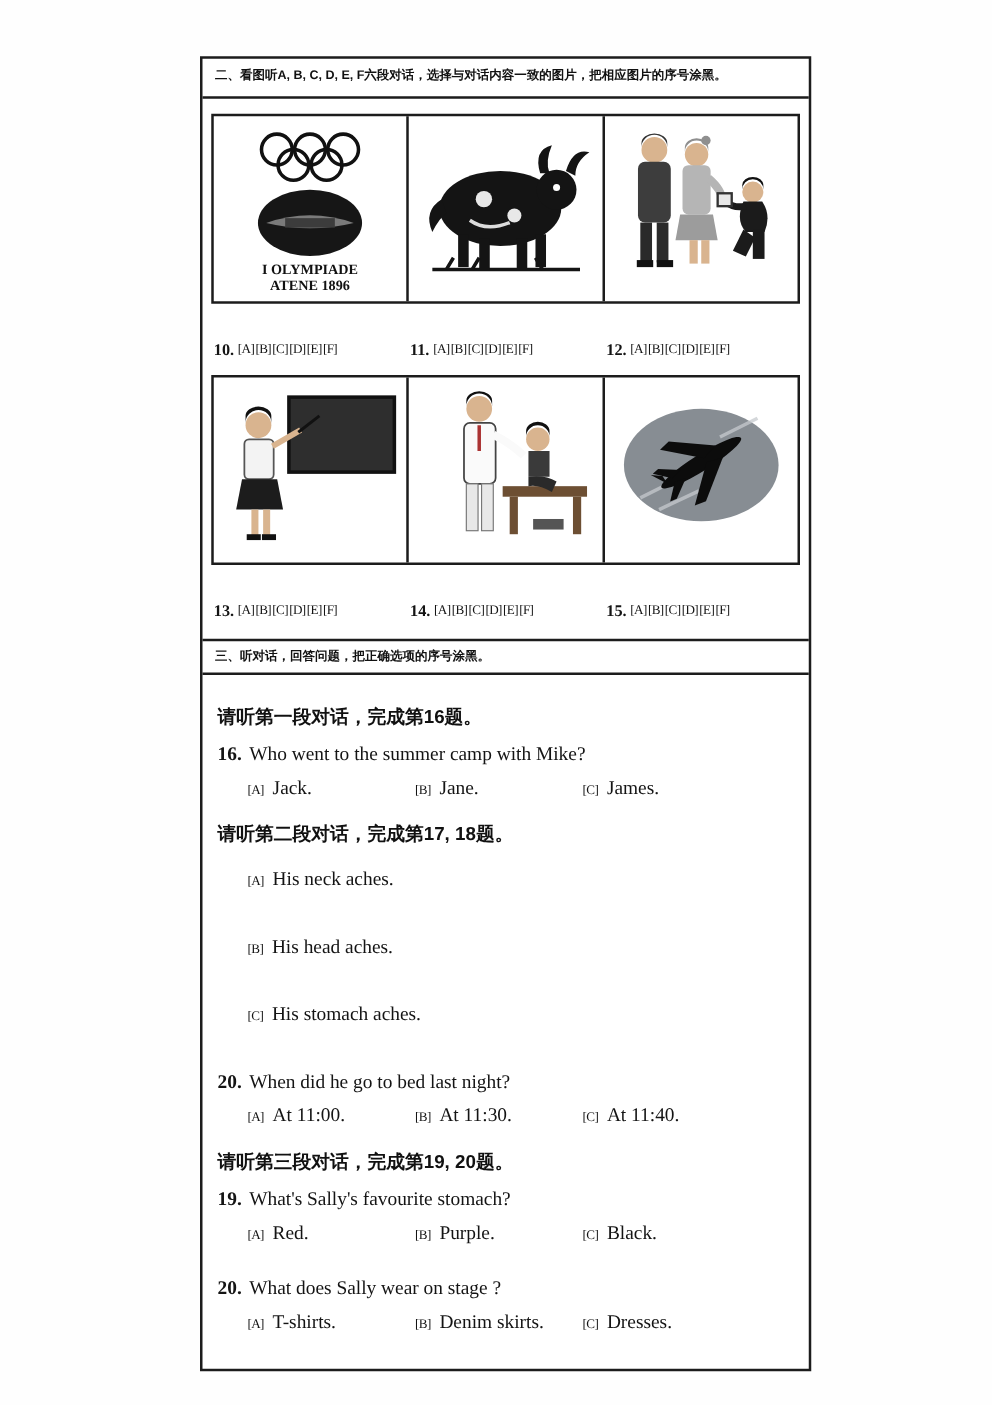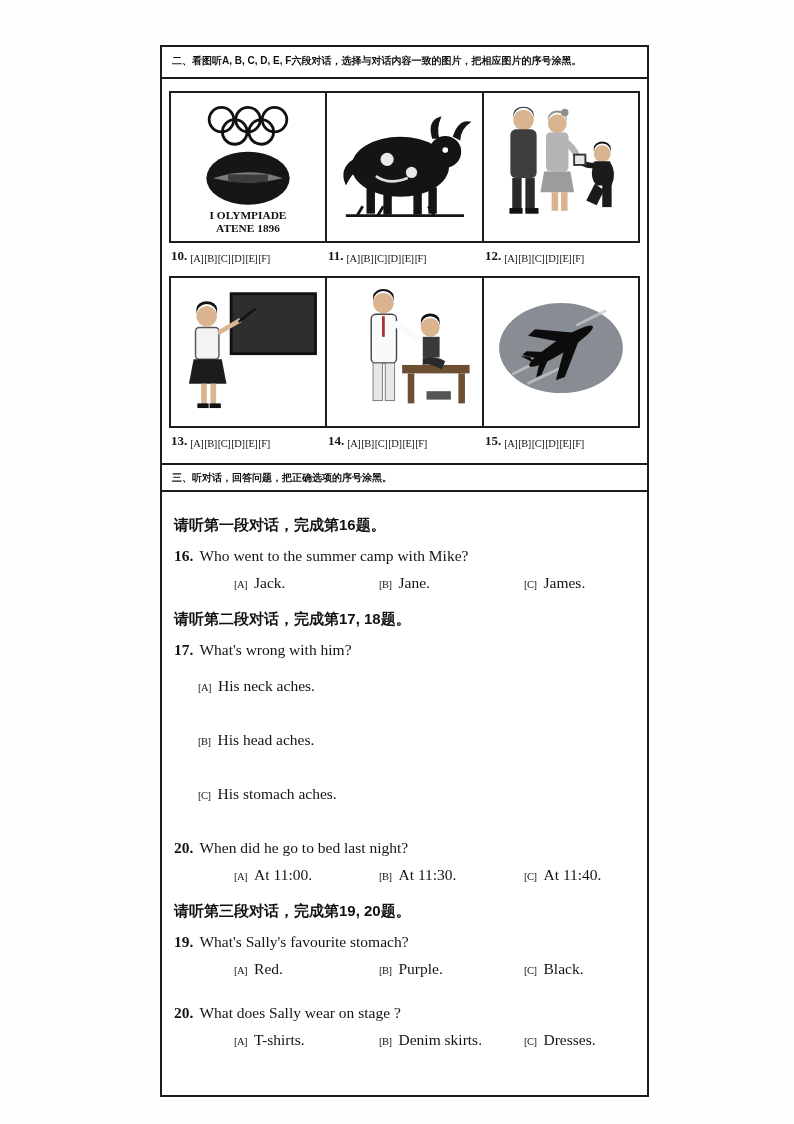--- a/index.html
+++ b/index.html
@@ -23,35 +23,35 @@
     margin:12px 7px 0 7px;border:2px solid #1c1c1c;display:flex;height:152px;
     box-sizing:border-box;background:#fff;
   }
   .cell{
     flex:1;border-right:2px solid #1c1c1c;display:flex;
     align-items:flex-start;justify-content:center;overflow:hidden;
   }
   .cell:last-child{border-right:none;}
   .answers-row{display:flex;margin:5px 7px 10px 7px;}
   .answer-item{
-    flex:1;font-size:13px;display:flex;align-items:flex-end;
-    white-space:nowrap;padding-left:2px;
+    flex:1;font-size:13px;display:flex;align-items:center;
+    white-space:nowrap;padding-left:2px;margin-top:24px;
   }
   .answer-item .qnum{font-weight:bold;margin-right:3px;}
   .opt-marker{font-size:10.5px;margin-right:1px;letter-spacing:-0.5px;}
   
   .questions{padding:6px 14px 0 12px;}
   .instr{
     font-family:"Liberation Sans", sans-serif;font-weight:bold;
     font-size:15px;color:#111;margin:18px 0 10px 0;
   }
   .q-line{font-size:15.5px;margin:12px 0 6px 0;}
   .q-num{font-weight:bold;margin-right:6px;}
   .opts-inline{display:flex;margin:9px 0 6px 24px;}
-  .opts-inline .opt{width:134px;font-size:15.5px;white-space:nowrap;margin-left:36px;}
+  .opts-inline .opt{width:134px;font-size:15.5px;white-space:nowrap;}
   .opt-label{font-size:10.5px;margin-right:7px;letter-spacing:-0.5px;}
   .opts-stacked{margin:18px 0 4px 24px;}
   .opts-stacked .opt{font-size:15.5px;margin-bottom:36px;}
   .gap-lg{margin-top:26px;}
 </style>
 </head>
 <body>
 
 <div class="page">
   <div class="frame">
@@ -249,23 +249,20 @@
         <span class="q-num">16.</span><span>Who went to the summer camp with Mike?</span>
       </div>
       <div class="opts-inline">
         <div class="opt"><span class="opt-label">[A]</span><span>Jack.</span></div>
         <div class="opt"><span class="opt-label">[B]</span><span>Jane.</span></div>
         <div class="opt"><span class="opt-label">[C]</span><span>James.</span></div>
       </div>
 
       <div class="instr">请听第二段对话，完成第17, 18题。</div>
 
-      <div class="q-line">
-        <span class="q-num">17.</span><span>What's wrong with him?</span>
-      </div>
       <div class="opts-stacked">
         <div class="opt"><span class="opt-label">[A]</span><span>His neck aches.</span></div>
         <div class="opt"><span class="opt-label">[B]</span><span>His head aches.</span></div>
         <div class="opt"><span class="opt-label">[C]</span><span>His stomach aches.</span></div>
       </div>
 
       <div class="q-line">
         <span class="q-num">20.</span><span>When did he go to bed last night?</span>
       </div>
       <div class="opts-inline">

